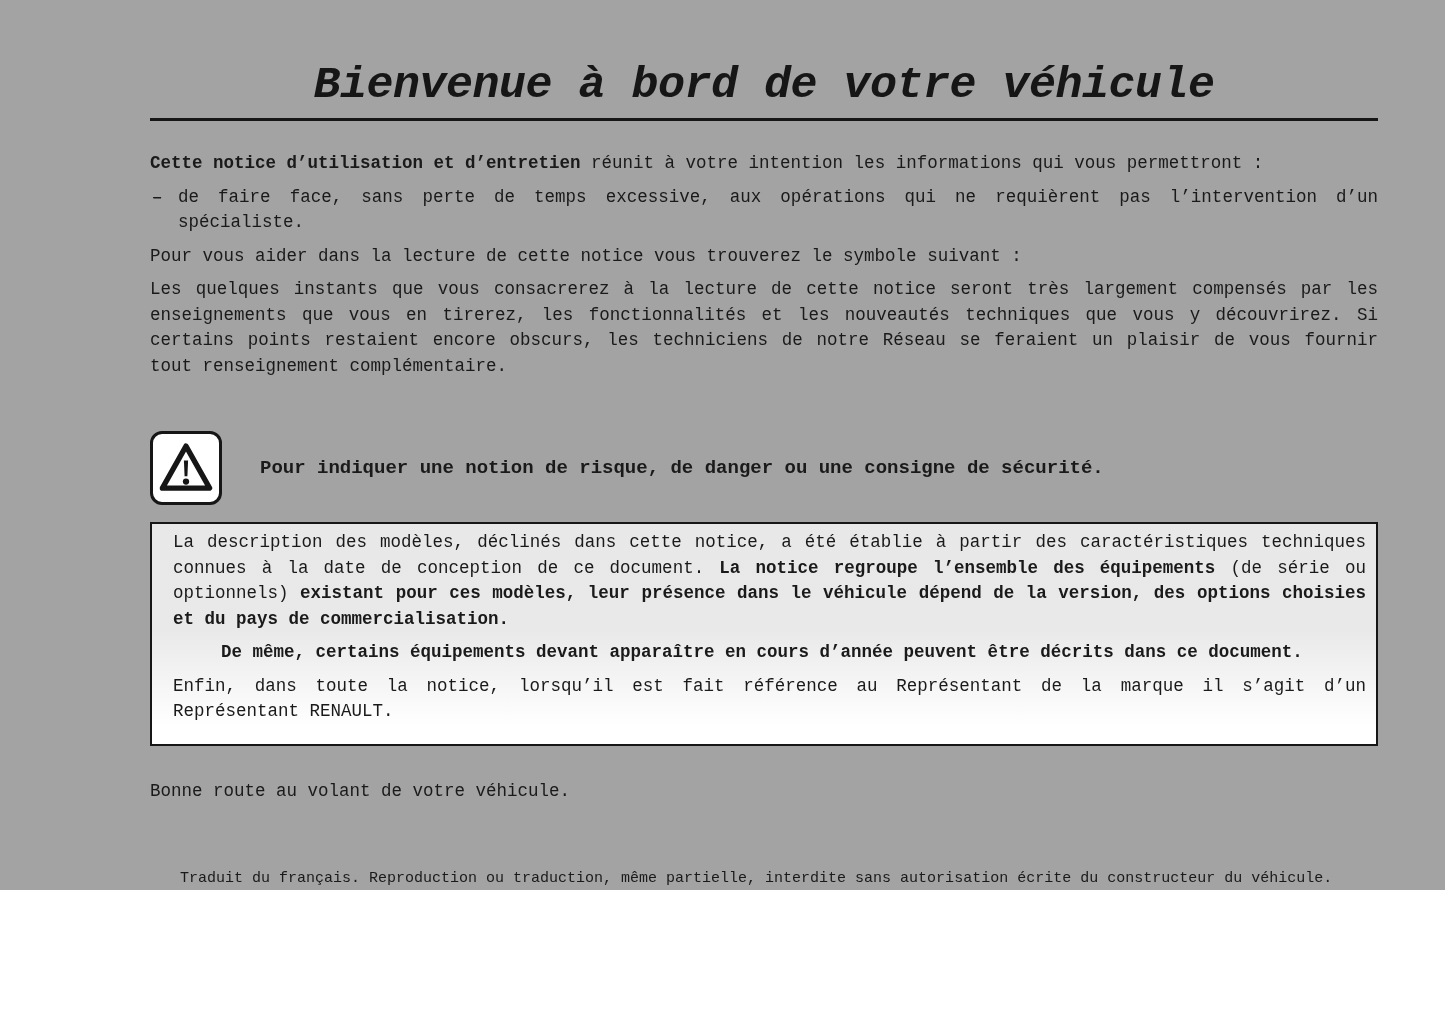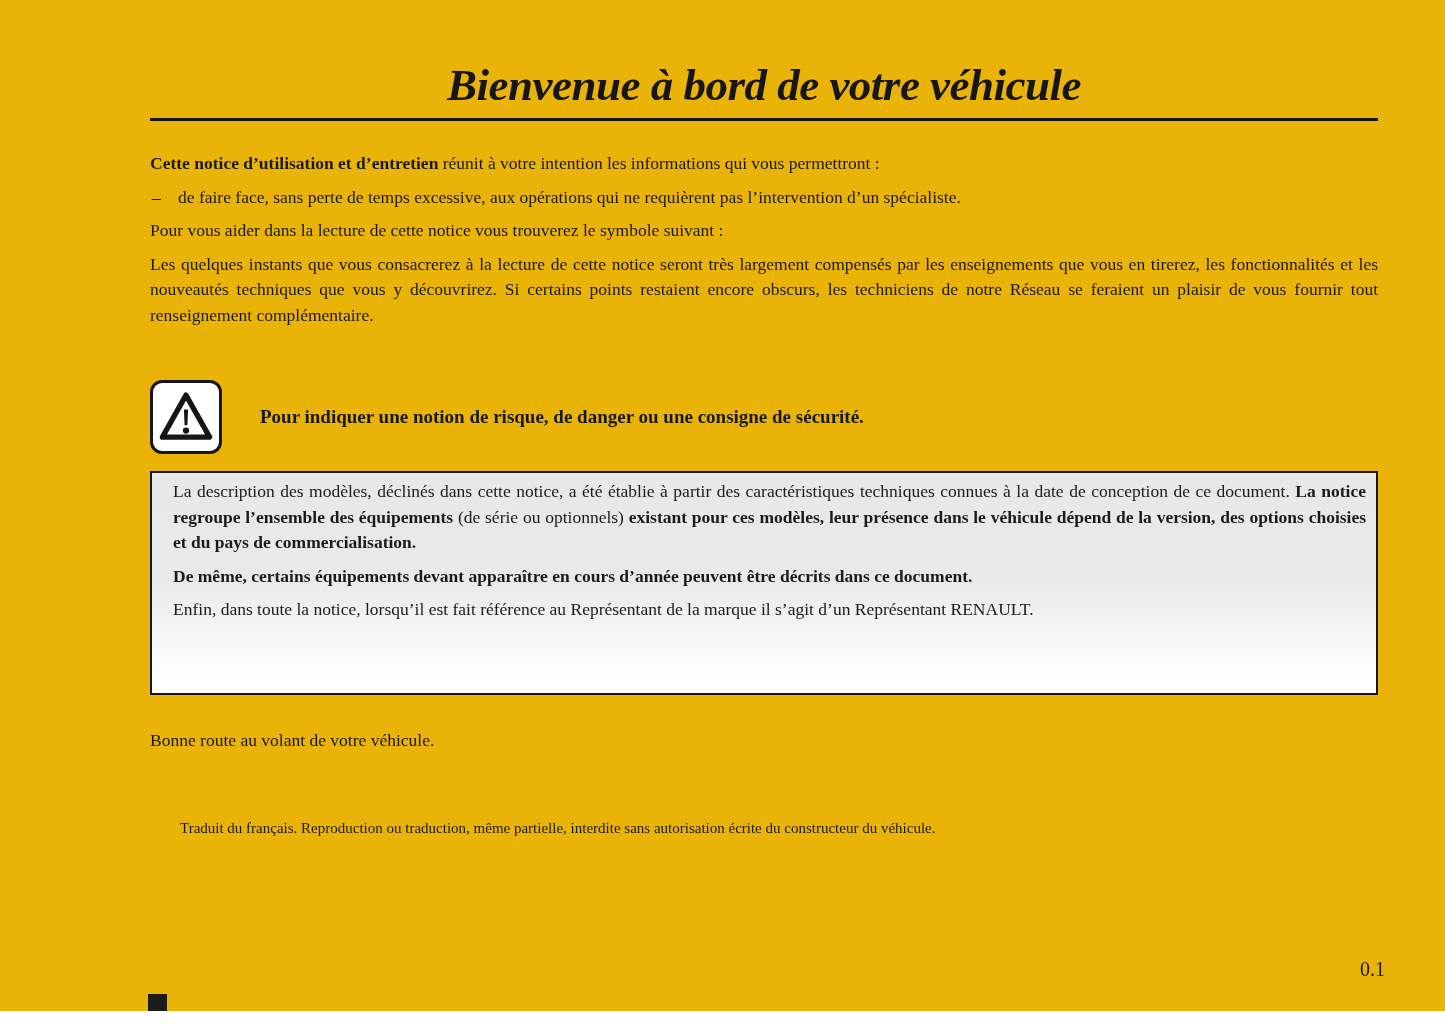--- a/index.html
+++ b/index.html
@@ -1,22 +1,22 @@
 <!DOCTYPE html>
 <html lang="fr"><head>
 <meta charset="utf-8">
 <title>Bienvenue à bord de votre véhicule</title>
 <style>
   html, body { margin: 0; padding: 0; background: #ffffff; }
   .page {
     position: relative;
     width: 1445px;
-    height: 1011px;
-    background: #eab308;
-    font-family: Liberation Serif, serif;
+    height: 890px;
+    background: #a3a3a3;
+    font-family: Liberation Mono, monospace;
     color: #1a1a1a;
     overflow: hidden;
   }
   .content {
     position: absolute;
     left: 150px;
     top: 0;
     width: 1228px;
   }
   .title {
@@ -80,21 +80,21 @@
   .notice-box {
     margin-top: 17px;
     box-sizing: border-box;
     height: 224px;
     border: 2px solid #161616;
     background: linear-gradient(180deg, #e8e8e8 0%, #e9e9e9 48%, #ffffff 92%);
     padding: 6px 10px 0 21px;
   }
   .notice-box .para:first-child { margin-top: 0; }
   .notice-box .para { margin-top: 8px; }
-  .bold { font-weight: bold; }
+  .bold { font-weight: bold; margin-left: 48px; }
   .closing {
     margin-top: 33px;
     text-align: left;
   }
   .footnote {
     margin: 64px 0 0 30px;
     font-size: 15px;
     line-height: 20px;
     text-align: left;
   }

